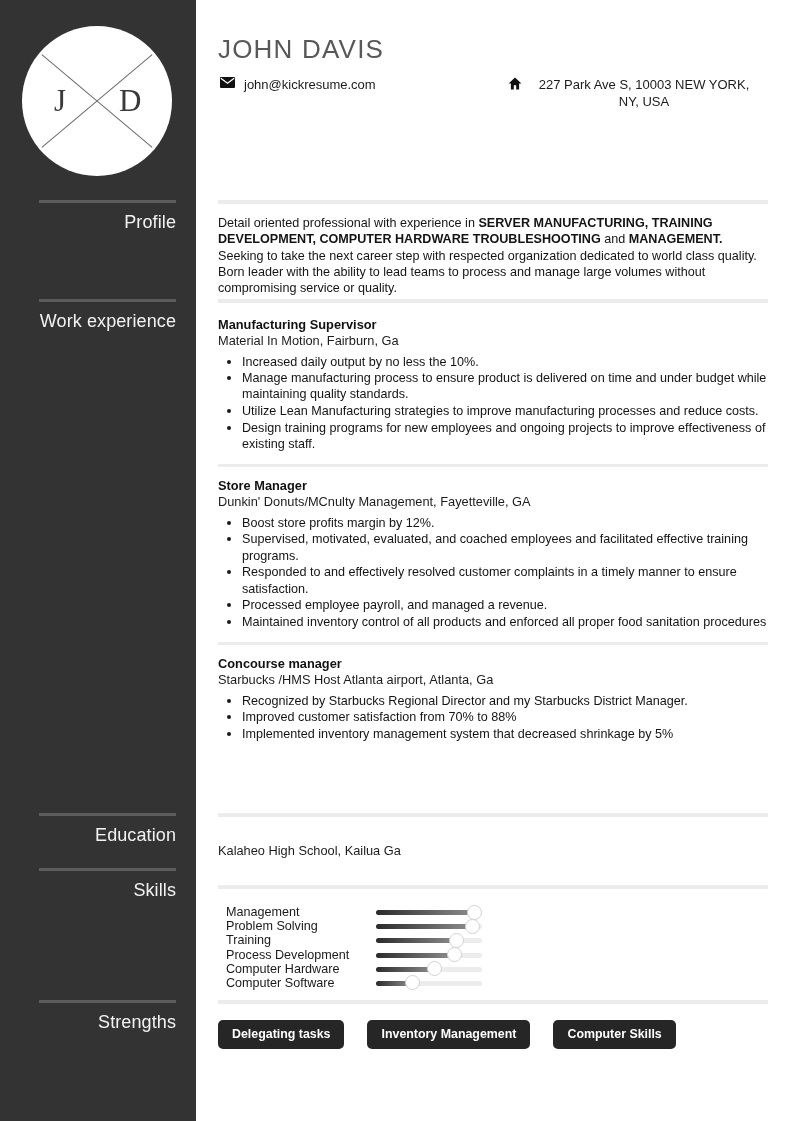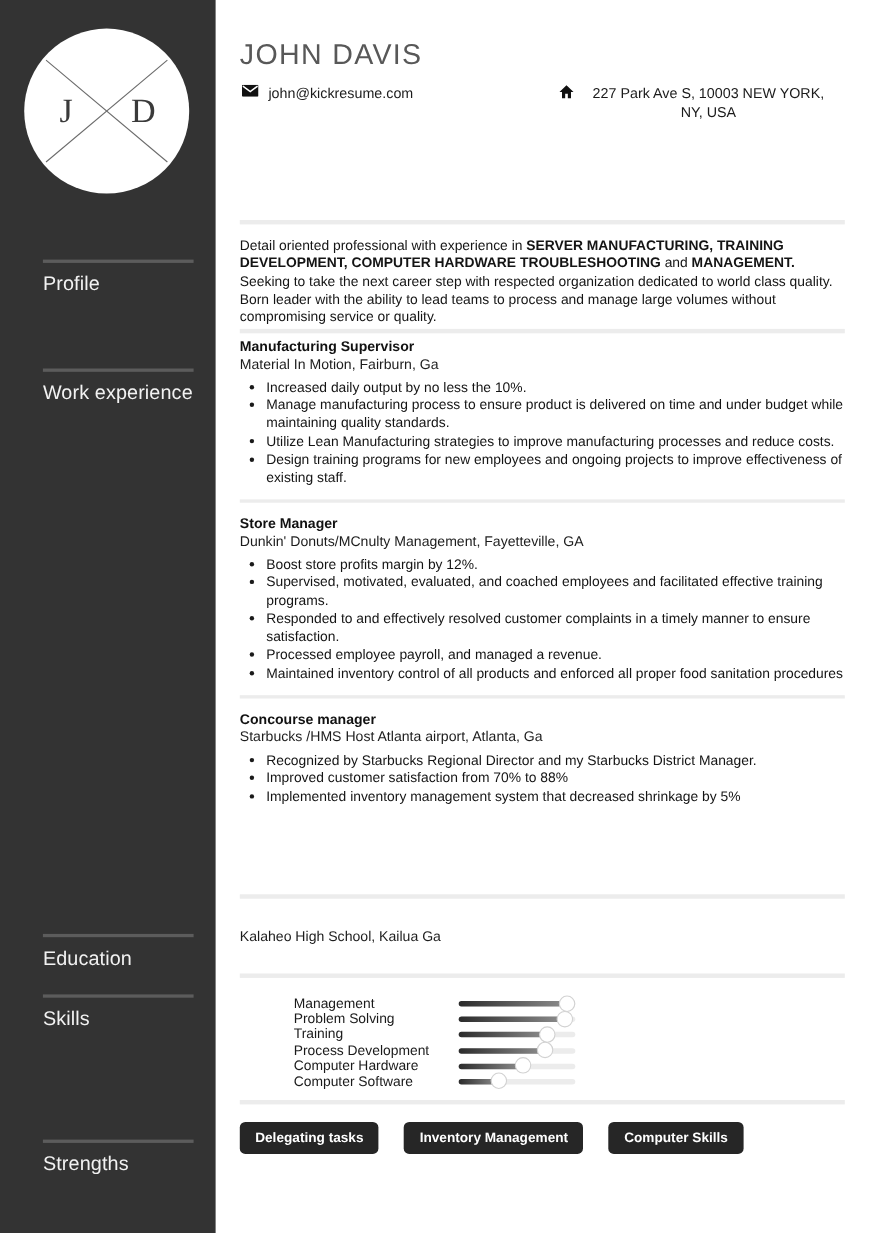--- a/index.html
+++ b/index.html
@@ -68,22 +68,21 @@
   .side-sections {
     position: absolute;
     left: 0;
     top: 0;
     width: 196px;
   }
   .side-sec {
     position: absolute;
     right: 20px;
     width: 137px;
-    text-align: left;
-    margin-top: 36px;
+    text-align: right;
   }
   .side-rule {
     width: 137px;
     height: 3px;
     background: #5c5c5c;
     margin-bottom: 8px;
   }
   .side-label {
     color: #f2f2f2;
     font-size: 18px;
@@ -205,21 +204,20 @@
   .skills-wrap {
     position: absolute;
     left: 226px;
     top: 905px;
   }
   .skill-row {
     position: relative;
     height: 14.2px;
     display: flex;
     align-items: center;
-    margin-left: 41px;
   }
   .skill-name {
     width: 150px;
     font-size: 12.6px;
     line-height: 14.2px;
     color: #1a1a1a;
     white-space: nowrap;
   }
   .skill-track {
     position: relative;
@@ -339,21 +337,21 @@
     </div>
 
     <div class="block" style="top:200px">
       <div class="divider"></div>
       <div class="body-text" style="margin-top:11px;">Detail oriented professional with experience in <b>SERVER MANUFACTURING, TRAINING DEVELOPMENT, COMPUTER HARDWARE TROUBLESHOOTING</b> and <b>MANAGEMENT.</b> Seeking to take the next career step with respected organization dedicated to world class quality. Born leader with the ability to lead teams to process and manage large volumes without compromising service or quality.</div>
     </div>
 
     <div class="block" style="top:299px">
       <div class="divider"></div>
 
-      <div style="margin-top:4px;">
+      <div style="margin-top:14px;">
         <div class="job-title">Manufacturing Supervisor</div>
         <div class="job-org">Material In Motion, Fairburn, Ga</div>
         <ul class="bullets">
             <li>Increased daily output by no less the 10%.</li>
             <li>Manage manufacturing process to ensure product is delivered on time and under budget while maintaining quality standards.</li>
             <li>Utilize Lean Manufacturing strategies to improve manufacturing processes and reduce costs.</li>
             <li>Design training programs for new employees and ongoing projects to improve effectiveness of existing staff.</li>
           </ul>
       </div>
 

